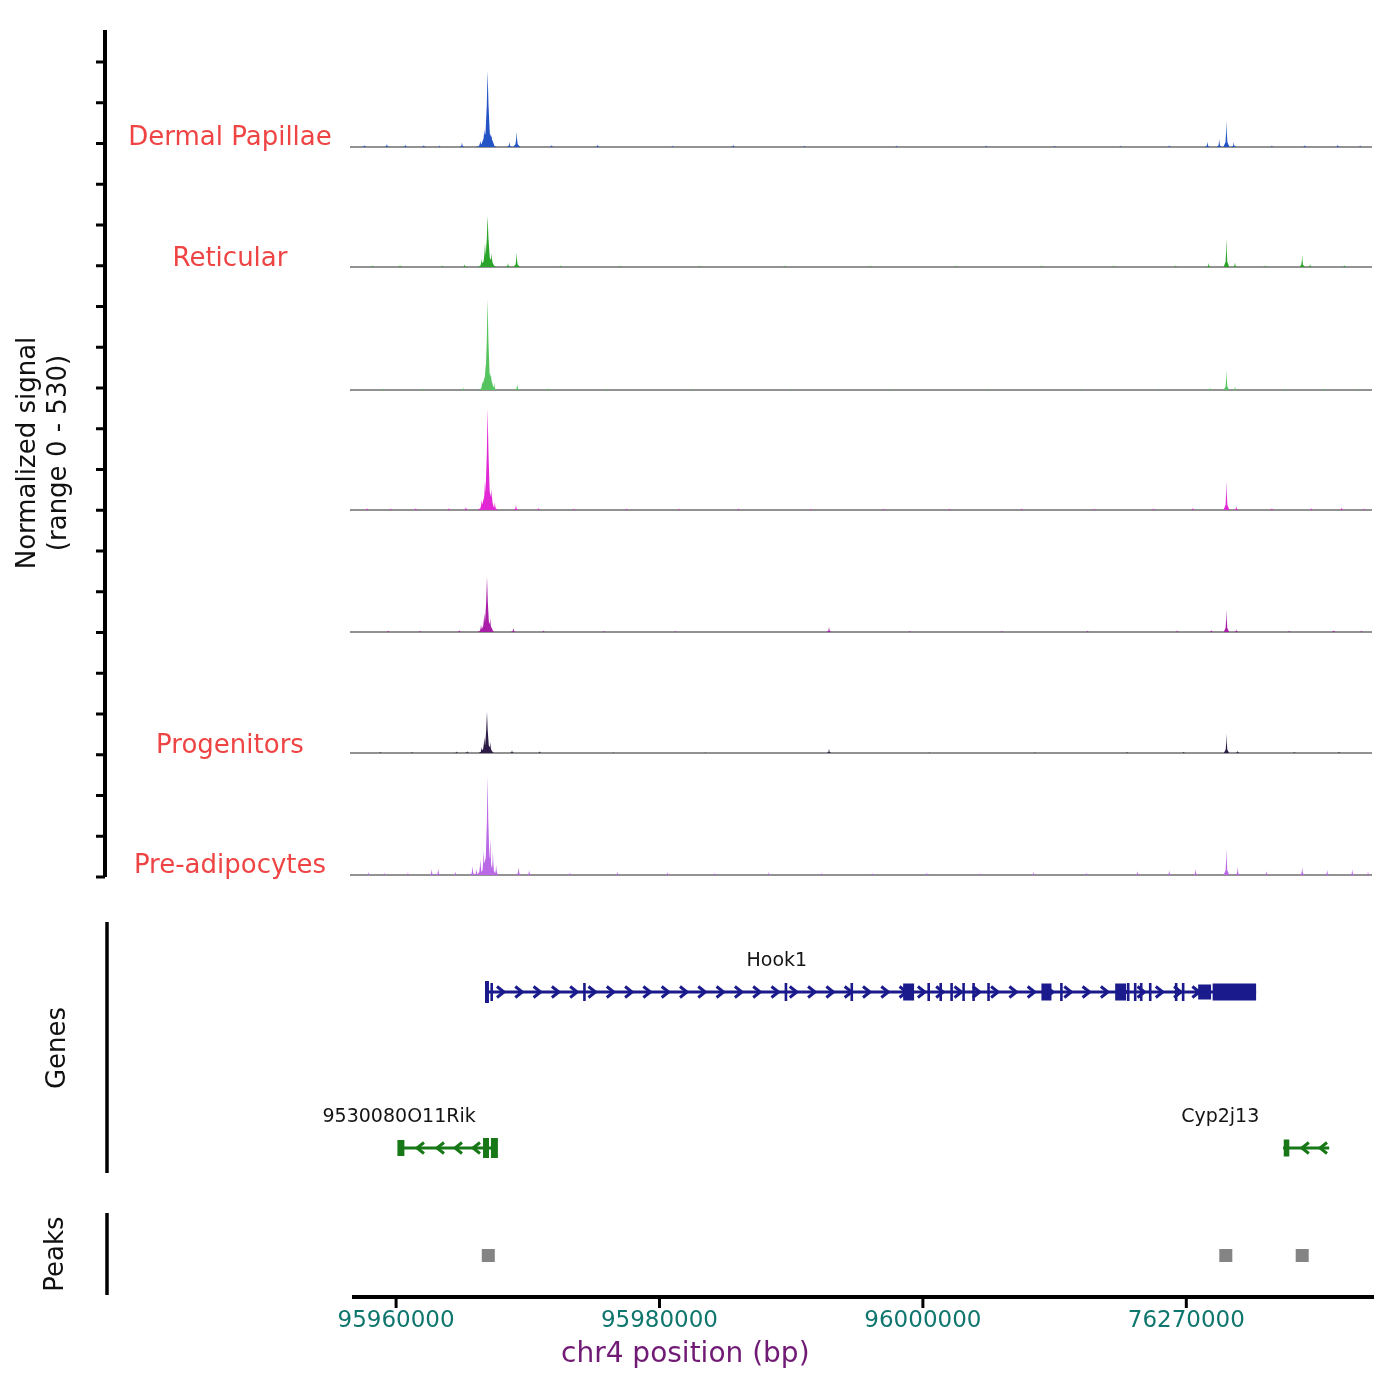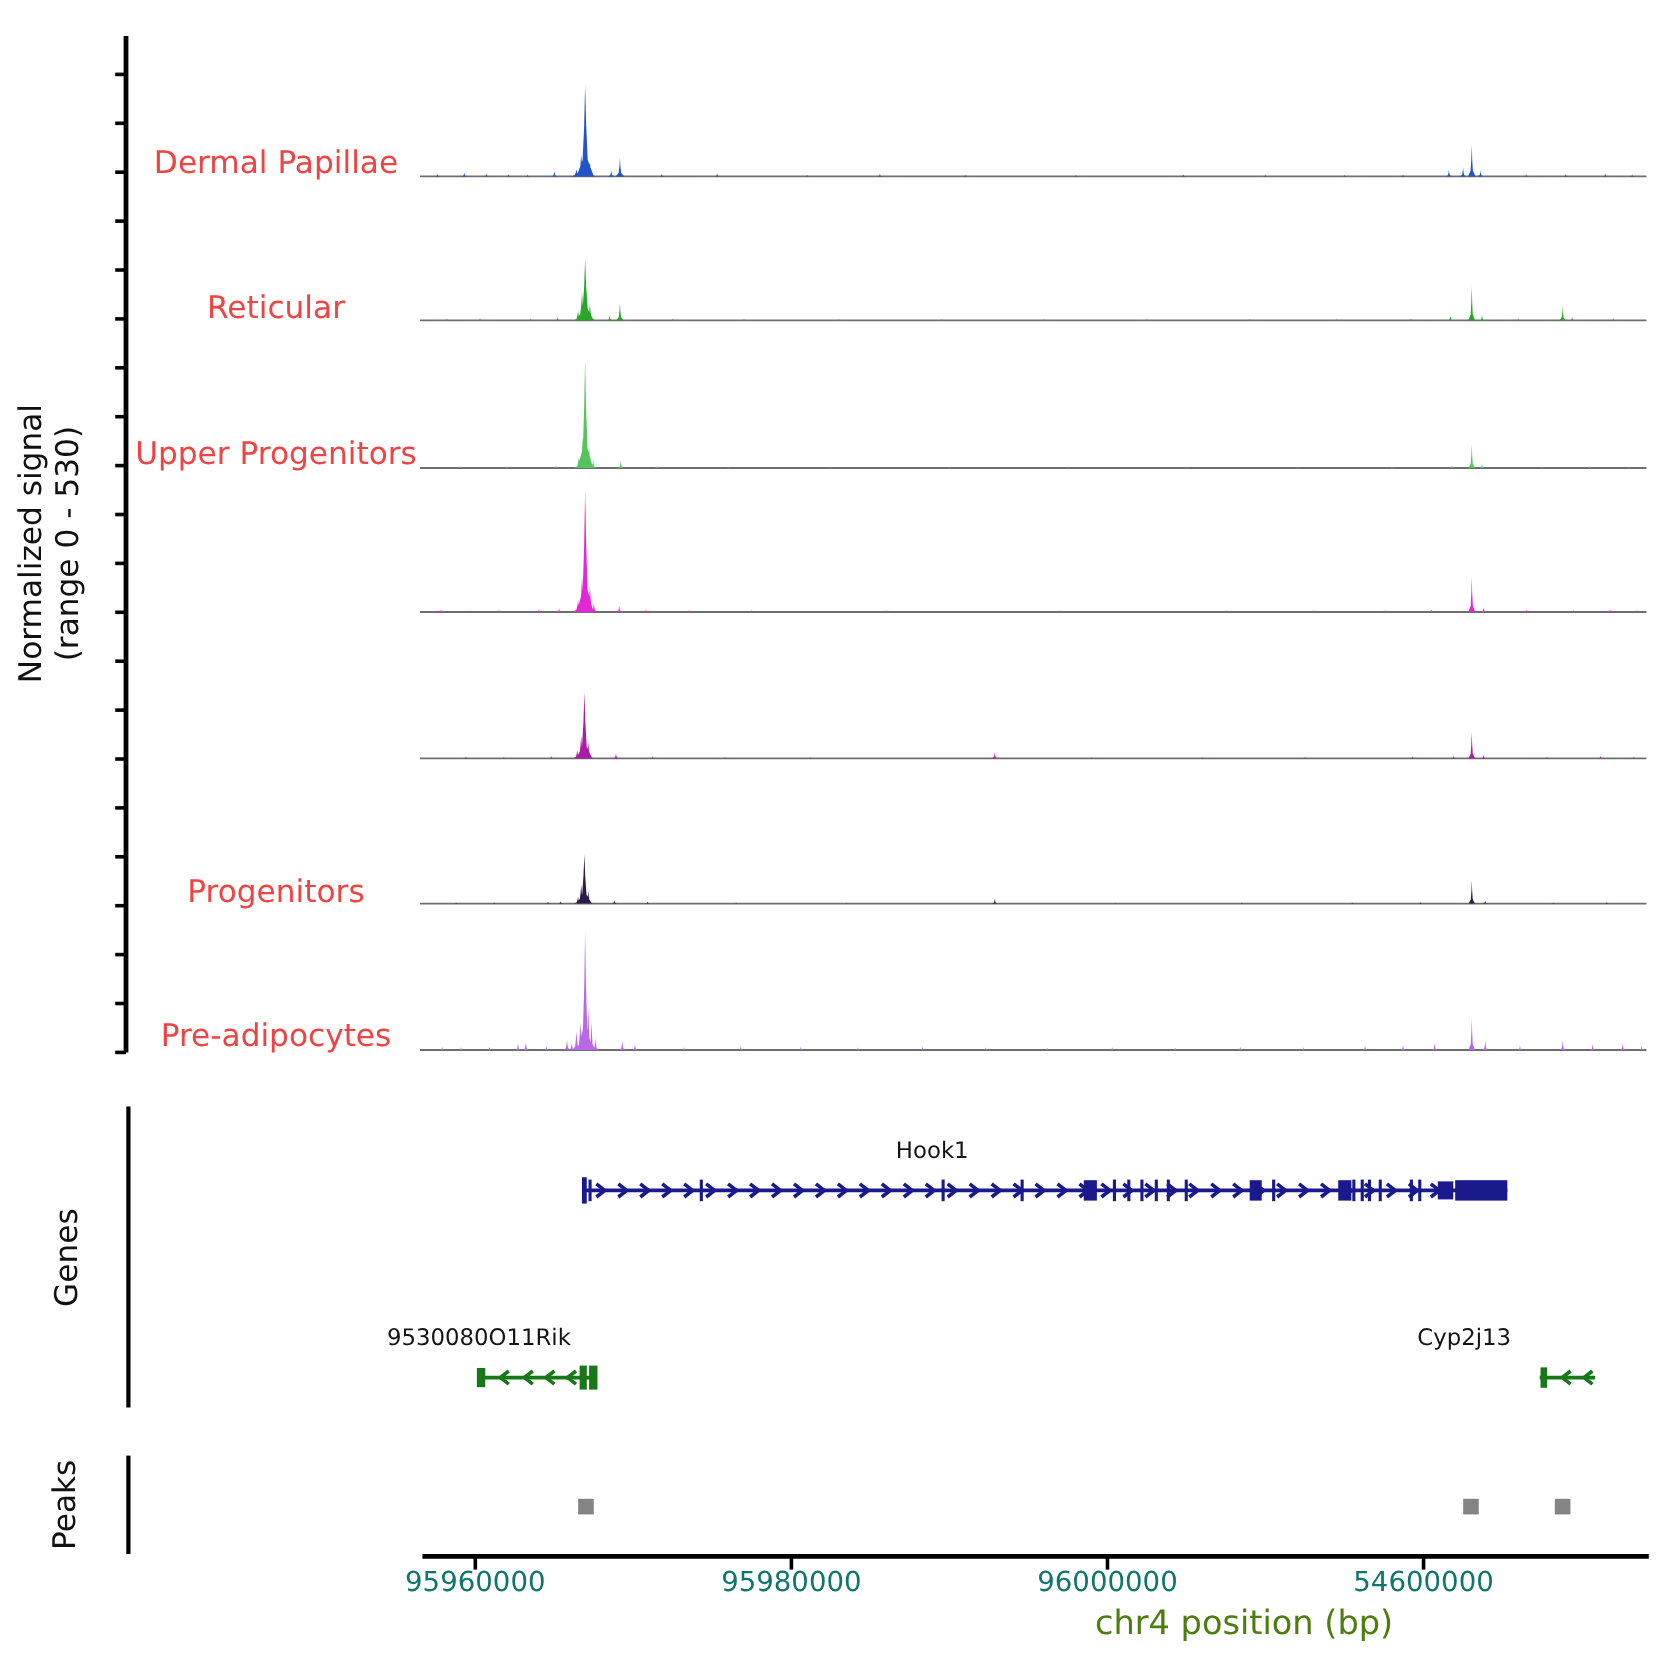--- a/index.html
+++ b/index.html
@@ -6,21 +6,21 @@
   .fig{position:relative;width:1400px;height:1400px;background:#ffffff;
        font-family:"DejaVu Sans","Liberation Sans",sans-serif;color:#1a1a1a;overflow:hidden;}
   svg.canvas{position:absolute;left:0;top:0;}
   .rot-label{position:absolute;white-space:nowrap;text-align:center;
              transform:translate(-50%,-50%) rotate(-90deg);font-size:26px;line-height:1.2;color:#111;}
   .track-label{position:absolute;left:80px;width:300px;height:32px;line-height:32px;
                text-align:center;font-size:26px;color:#ef4444;margin-top:44px;}
   .t0{top:76px}.t1{top:197px}.t2{top:319px}.t3{top:441px}.t4{top:561px}.t5{top:684px}.t6{top:804px}
   .gene-label{position:absolute;width:250px;font-size:19px;color:#141414;}
   .xtick{position:absolute;top:1306px;width:200px;text-align:center;font-size:23px;color:#0f766e;}
-  .xtitle{position:absolute;left:561px;top:1336px;width:600px;text-align:right;font-size:28px;color:#4d7c0f;}
+  .xtitle{position:absolute;left:561px;top:1336px;width:600px;text-align:left;font-size:28px;color:#701a75;}
 </style>
 </head>
 <body>
 
 <div class="fig">
 
   <svg class="canvas" id="plot" width="1400" height="1400">
       <g>
         <line x1="105" y1="30" x2="105" y2="877" stroke="#000" stroke-width="4"></line>
         <line x1="96" y1="62" x2="105" y2="62" stroke="#000" stroke-width="3"></line>
@@ -170,30 +170,29 @@
       </g>
     </svg>
 
   <div class="rot-label" style="left:42px;top:453px;">
     <div>Normalized signal</div>
     <div>(range 0 - 530)</div>
   </div>
 
   <div class="track-label t0">Dermal Papillae</div>
   <div class="track-label t1">Reticular</div>
-  <div class="track-label t2">Upper Progenitors</div>
   <div class="track-label t5">Progenitors</div>
   <div class="track-label t6">Pre-adipocytes</div>
 
   <div class="rot-label" style="left:57px;top:1048px;font-size:26px;">Genes</div>
   <div class="rot-label" style="left:55px;top:1254px;font-size:26px;">Peaks</div>
 
   <div class="gene-label" style="left: 746.536px; top: 948px;">Hook1</div>
   <div class="gene-label" style="left: 322.525px; top: 1104px;">9530080O11Rik</div>
   <div class="gene-label" style="left: 1181.15px; top: 1104px;">Cyp2j13</div>
 
   <div class="xtick" style="left: 296.095px;">95960000</div>
   <div class="xtick" style="left: 559.497px;">95980000</div>
   <div class="xtick" style="left: 822.899px;">96000000</div>
-  <div class="xtick" style="left: 1086.3px;">54600000</div>
+  <div class="xtick" style="left: 1086.3px;">76270000</div>
 
   <div class="xtitle">chr4 position (bp)</div>
 </div>
 
 </body></html>

